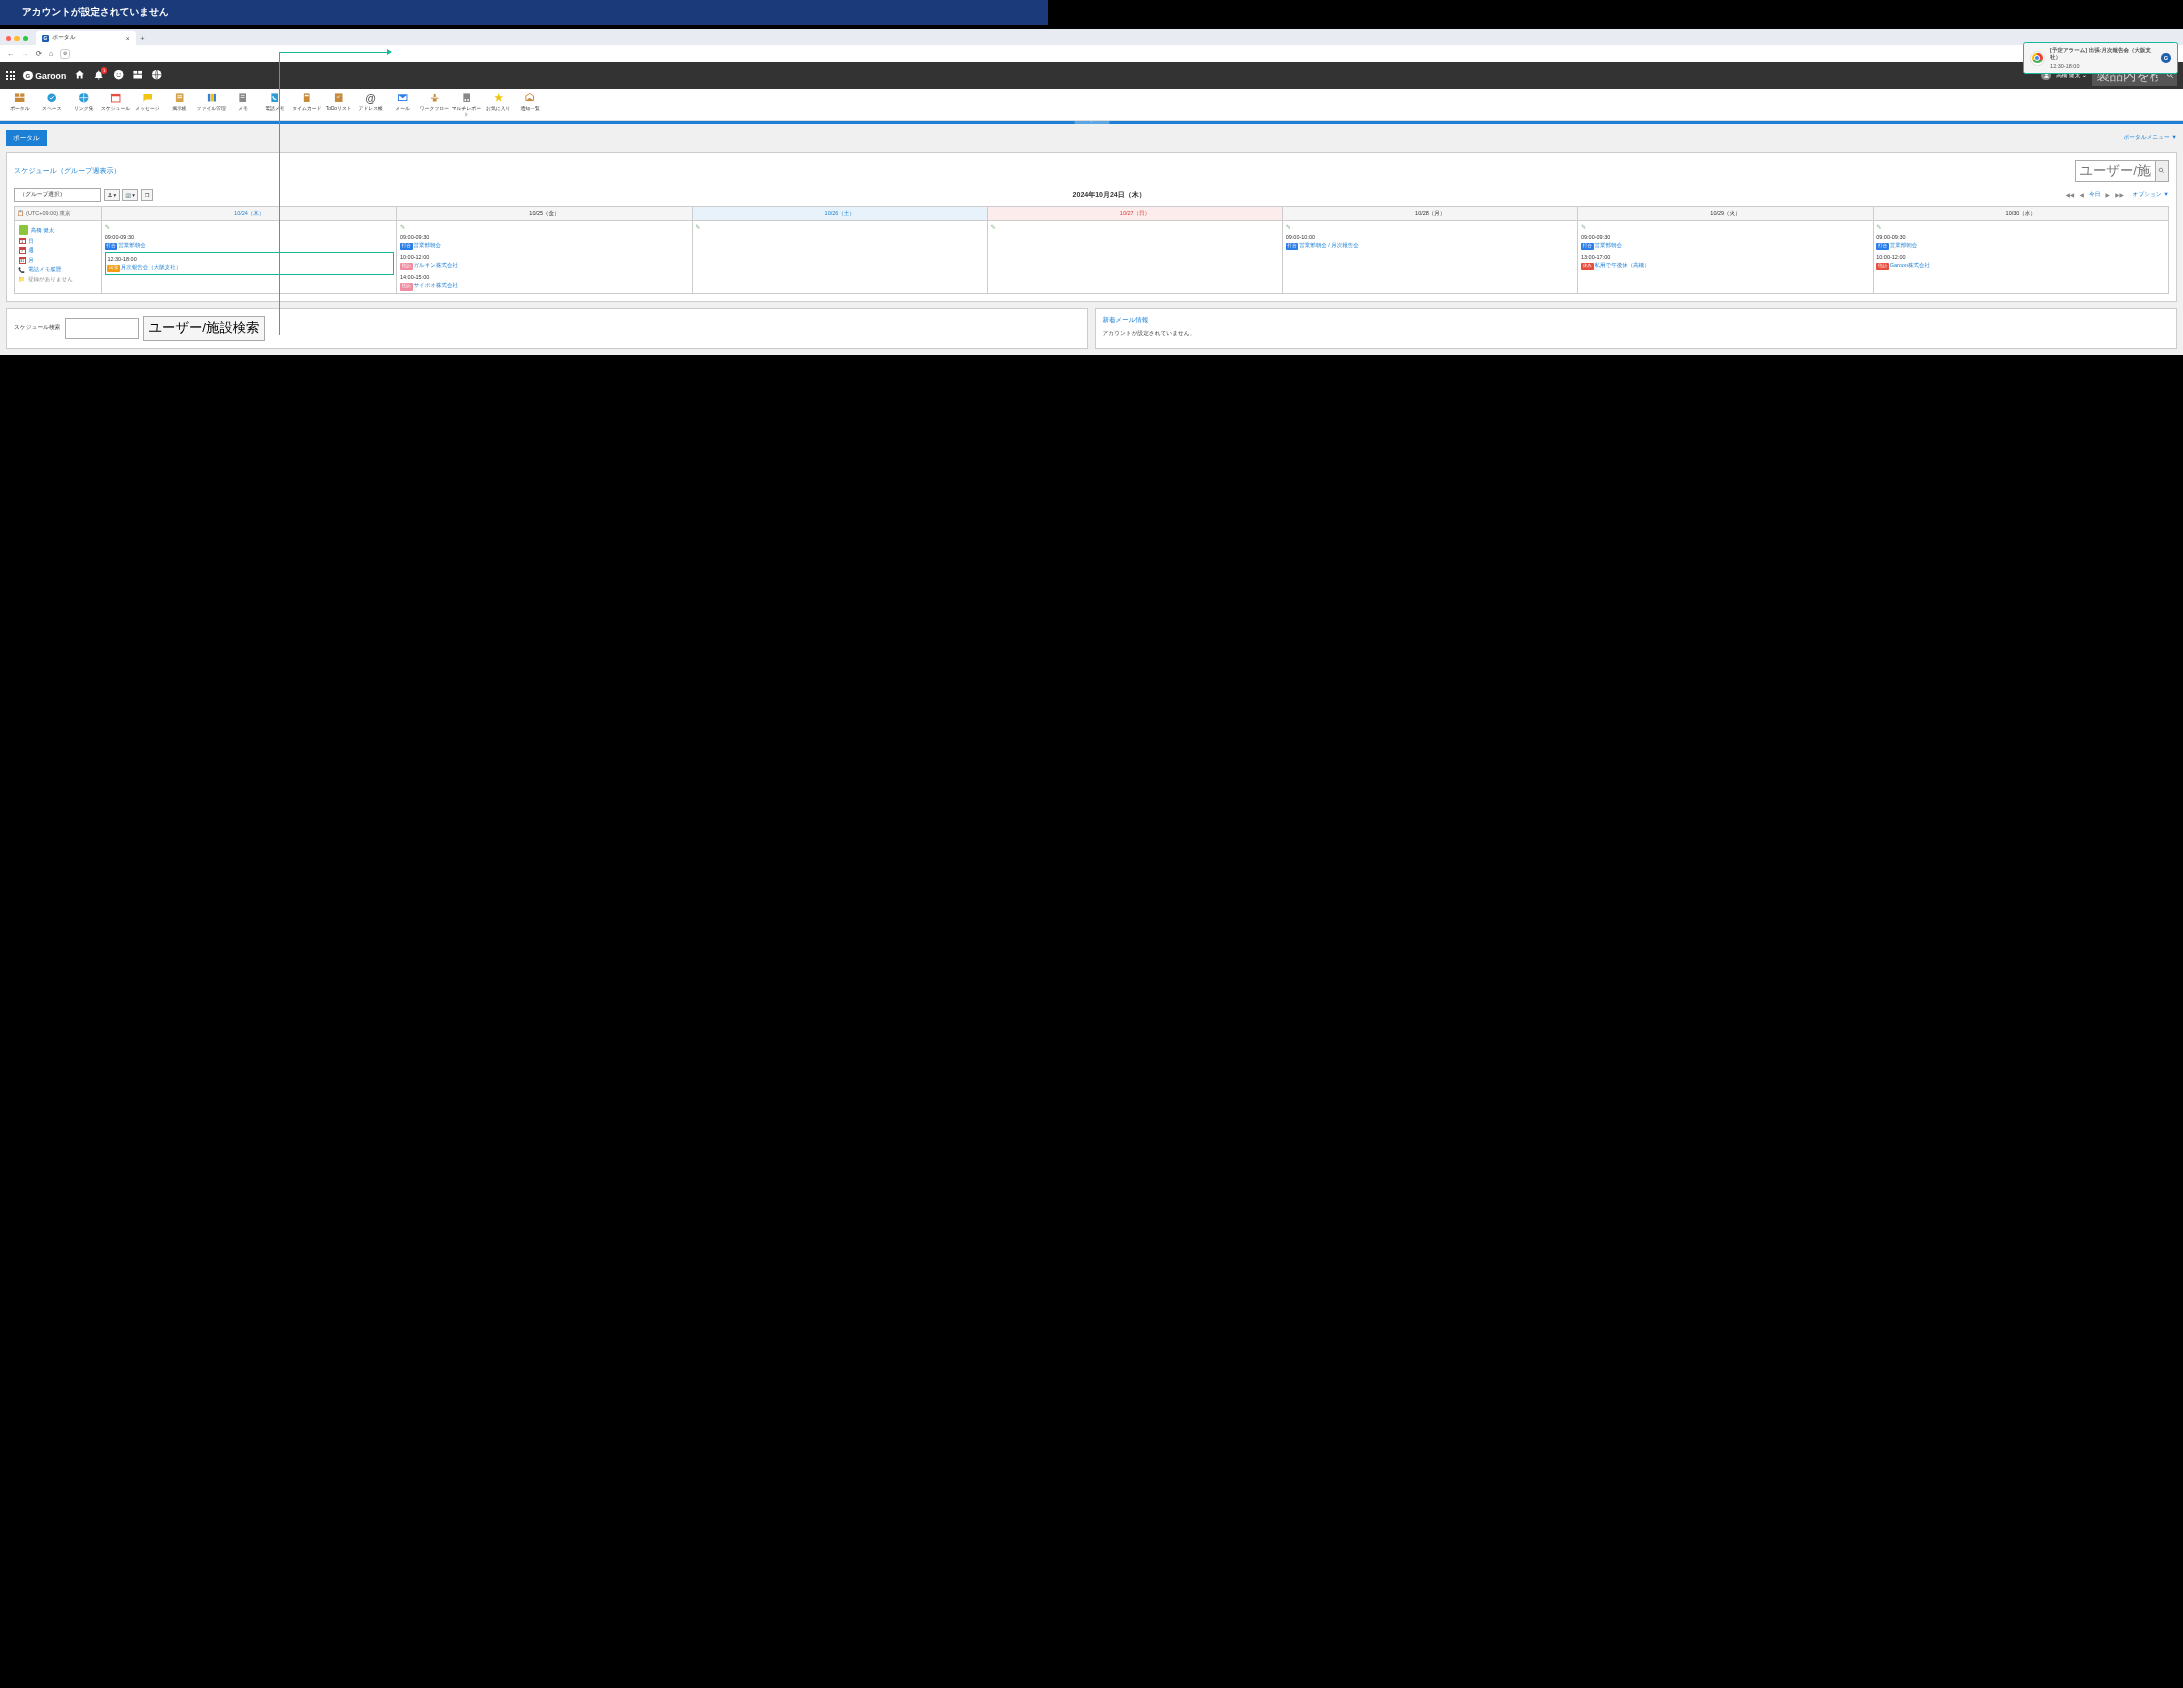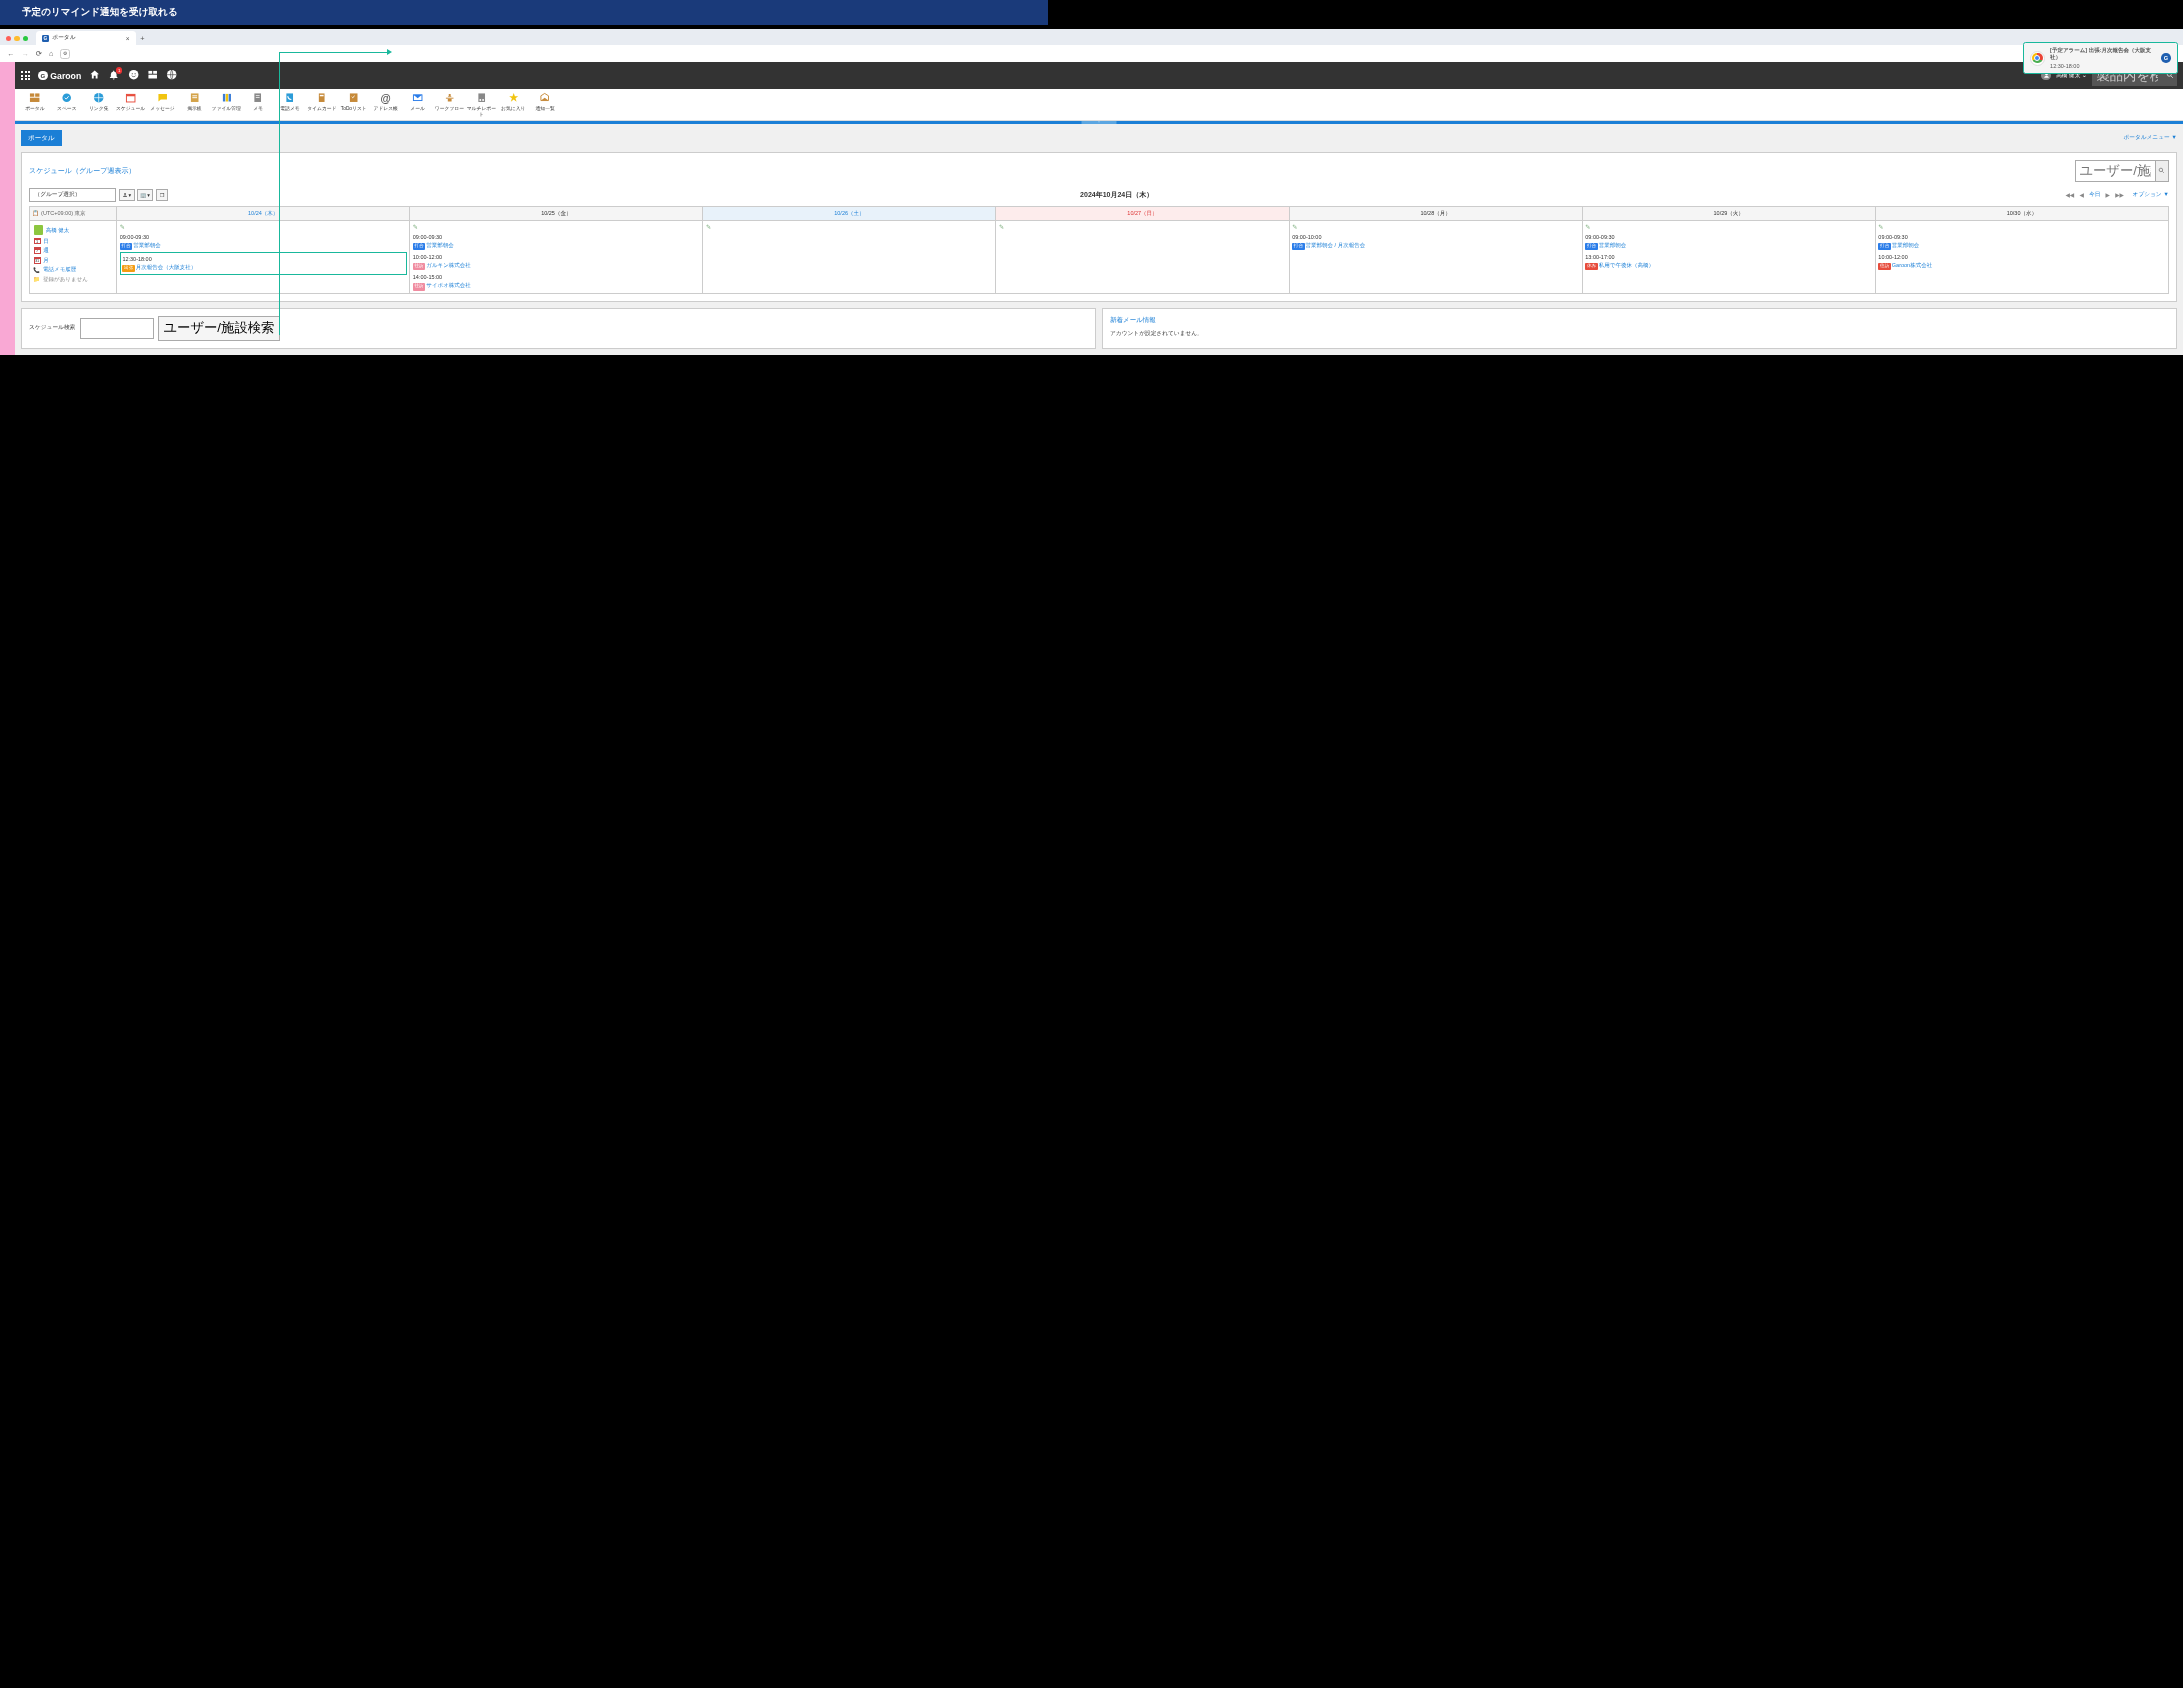--- a/index.html
+++ b/index.html
@@ -17,21 +17,21 @@
   .nav-row .ic{cursor:pointer;}
   .url-chip{width:9.6px;height:9.6px;border:0.4px solid #ccc;border-radius:2.6px;display:flex;align-items:center;justify-content:center;font-size:4.8px;}
   .notif{position:absolute;right:5.2px;top:-3.5px;background:#f5f5f5;border:1.3px solid #19b89c;border-radius:2.6px;padding:4.4px 6.1px;width:155px;display:flex;align-items:center;gap:5.2px;}
   .notif-chrome-ic{width:15px;height:15px;border-radius:50%;background:#fff;border:0.4px solid #ddd;display:flex;align-items:center;justify-content:center;}
   .ch-circ{position:relative;width:10.5px;height:10.5px;}
   .ch-seg{position:absolute;width:10.5px;height:10.5px;border-radius:50%;}
   .notif-body{flex:1;font-size:5.5px;}
   .notif-title{font-weight:bold;margin-bottom:1.7px;}
   .notif-g{width:9.6px;height:9.6px;border-radius:50%;background:#1f5fb0;color:#fff;font-weight:bold;display:flex;align-items:center;justify-content:center;font-size:5.7px;}
   .arrow-line{position:absolute;border:0.9px solid #19b89c;pointer-events:none;}
-  .app{background:#f9a8d4;padding-left:15px;}
+  .app{background:#22c55e;}
   .topbar{background:#333;color:#fff;display:flex;align-items:center;padding:3.5px 6.1px;gap:7.9px;}
   .apps-grid{display:grid;grid-template-columns:repeat(3,2.2px);grid-template-rows:repeat(3,2.2px);gap:1.3px;}
   .apps-grid span{background:#fff;}
   .brand{display:flex;align-items:center;gap:2.6px;font-size:8.7px;font-weight:600;}
   .brand-g{width:9.6px;height:9.6px;border-radius:50%;background:#fff;color:#333;display:flex;align-items:center;justify-content:center;font-size:6.1px;font-weight:bold;}
   .top-ic{font-size:8.7px;position:relative;}
   .badge{position:absolute;top:-1.7px;right:-2.6px;background:#e33;color:#fff;border-radius:50%;width:6.5px;height:6.5px;font-size:4.4px;display:flex;align-items:center;justify-content:center;}
   .top-right{margin-left:auto;display:flex;align-items:center;gap:5.2px;}
   .avatar-sm{width:9.6px;height:9.6px;border-radius:50%;background:#888;display:flex;align-items:center;justify-content:center;}
   .search-top{background:#555;border:none;color:#fff;padding:2.6px 4.4px;width:70px;}
@@ -80,21 +80,21 @@
   .sched-search-row{display:flex;align-items:center;gap:4.4px;}
   .sched-search-row input{border:0.4px solid #aaa;padding:2.2px;width:74px;}
   .sched-search-row button{border:0.4px solid #aaa;background:#f5f5f5;padding:2.2px 4.4px;}
   svg.ic{width:11.4px;height:11.4px;}
   .cal-ic{width:7px;height:6.5px;border:0.4px solid #c44;position:relative;font-size:3.9px;color:#333;text-align:center;line-height:5.7px;}
   .cal-ic:before{content:"";position:absolute;top:0;left:0;right:0;height:1.3px;background:#c44;}
 </style>
 </head>
 <body>
 
-<div class="feature-banner">予定のリマインド通知を受け取れる</div>
+<div class="feature-banner">アカウントが設定されていません</div>
 
 <div class="browser-chrome">
   <div class="tab-row">
     <div class="traffic">
       <div class="dot r"></div>
       <div class="dot y"></div>
       <div class="dot g"></div>
     </div>
     <div class="tab">
       <span class="tab-favicon">G</span>

